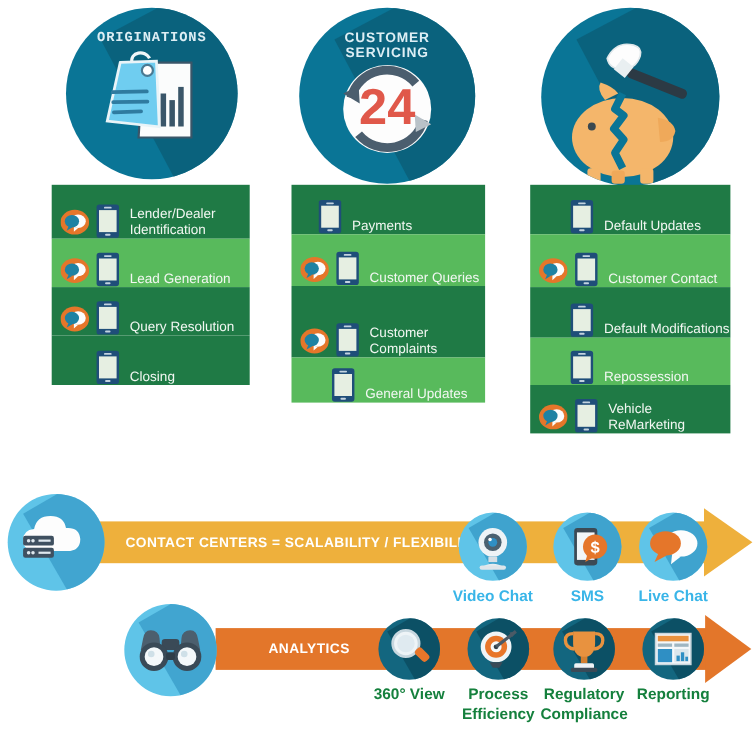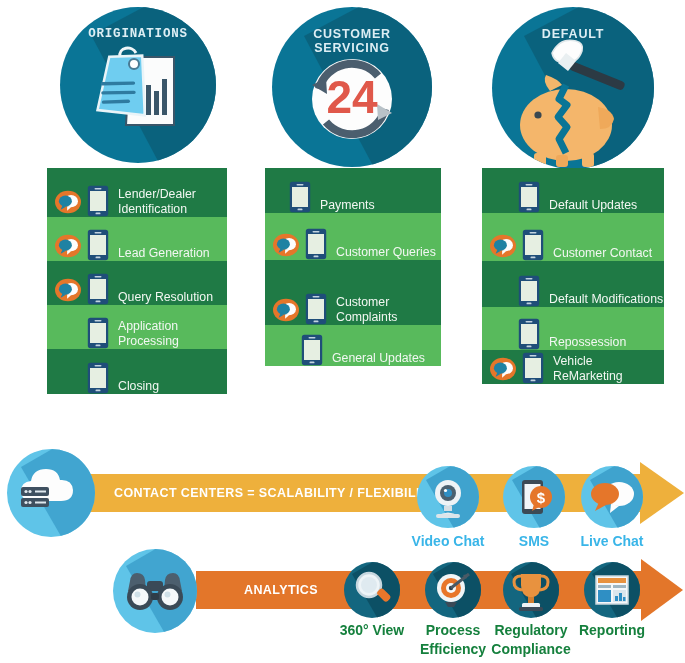--- a/index.html
+++ b/index.html
@@ -130,30 +130,20 @@
     </svg>
     <svg class="phone" viewBox="0 0 22 32">
       <rect x="0.8" y="0.8" width="20.4" height="30.4" rx="2.6" fill="#1f4e79"></rect>
       <rect x="3" y="6" width="16" height="20" fill="#e6efe2"></rect>
       <rect x="7.5" y="3" width="7" height="1.6" rx=".8" fill="#c3d3e0"></rect>
       <rect x="8.5" y="27.5" width="5" height="1.8" rx=".9" fill="#c3d3e0"></rect>
     </svg>
     <span class="lbl">Query Resolution</span>
   </div>
 
-  <div class="row light" style="height:44px">
-    <span class="ic empty"></span>
-    <svg class="phone" viewBox="0 0 22 32">
-      <rect x="0.8" y="0.8" width="20.4" height="30.4" rx="2.6" fill="#1f4e79"></rect>
-      <rect x="3" y="6" width="16" height="20" fill="#e6efe2"></rect>
-      <rect x="7.5" y="3" width="7" height="1.6" rx=".8" fill="#c3d3e0"></rect>
-      <rect x="8.5" y="27.5" width="5" height="1.8" rx=".9" fill="#c3d3e0"></rect>
-    </svg>
-    <span class="lbl">Application Processing</span>
-  </div>
 
   <div class="row dark" style="height:45px">
     <span class="ic empty"></span>
     <svg class="phone" viewBox="0 0 22 32">
       <rect x="0.8" y="0.8" width="20.4" height="30.4" rx="2.6" fill="#1f4e79"></rect>
       <rect x="3" y="6" width="16" height="20" fill="#e6efe2"></rect>
       <rect x="7.5" y="3" width="7" height="1.6" rx=".8" fill="#c3d3e0"></rect>
       <rect x="8.5" y="27.5" width="5" height="1.8" rx=".9" fill="#c3d3e0"></rect>
     </svg>
     <span class="lbl">Closing</span>
@@ -246,21 +236,20 @@
       <ellipse cx="66" cy="108" rx="46" ry="36" fill="#f4b66b"></ellipse>
       <path d="M50 74 q-8 -10 -4 -16 q12 4 16 10 Z" fill="#f4b66b"></path>
       <path d="M98 90 q14 2 16 12 q-2 10 -14 10 Z" fill="#efa95a"></path>
       <rect x="34" y="136" width="12" height="14" rx="3" fill="#f4b66b"></rect>
       <rect x="56" y="138" width="12" height="12" rx="3" fill="#efa95a"></rect>
       <rect x="82" y="136" width="12" height="14" rx="3" fill="#f4b66b"></rect>
       <circle cx="38" cy="98" r="3.6" fill="#3a4850"></circle>
       <path d="M66 68 l-7 14 l8 6 l-9 12 l9 10 l-8 12 l7 14" fill="none" stroke="#0a7596" stroke-width="7" stroke-linejoin="round"></path>
     </g>
   </svg>
-  <div class="circle-title">DEFAULT</div>
 </div>
 
 <div class="col col-3">
   <div class="col-head"></div>
 
   <div class="row dark" style="height:45px;padding-left:34px">
     <svg class="phone" viewBox="0 0 22 32">
       <rect x="0.8" y="0.8" width="20.4" height="30.4" rx="2.6" fill="#1f4e79"></rect>
       <rect x="3" y="6" width="16" height="20" fill="#e6efe2"></rect>
       <rect x="7.5" y="3" width="7" height="1.6" rx=".8" fill="#c3d3e0"></rect>
@@ -299,21 +288,21 @@
   <div class="row light" style="height:43px;padding-left:34px">
     <svg class="phone" viewBox="0 0 22 32">
       <rect x="0.8" y="0.8" width="20.4" height="30.4" rx="2.6" fill="#1f4e79"></rect>
       <rect x="3" y="6" width="16" height="20" fill="#e6efe2"></rect>
       <rect x="7.5" y="3" width="7" height="1.6" rx=".8" fill="#c3d3e0"></rect>
       <rect x="8.5" y="27.5" width="5" height="1.8" rx=".9" fill="#c3d3e0"></rect>
     </svg>
     <span class="lbl">Repossession</span>
   </div>
 
-  <div class="row dark" style="height:34px">
+  <div class="row dark" style="height:44px">
     <svg class="ic" viewBox="0 0 30 30">
       <ellipse cx="15" cy="15" rx="15" ry="13" fill="#e5762a"></ellipse>
       <ellipse cx="18.5" cy="14" rx="8" ry="7" fill="#fdfdfd"></ellipse>
       <path d="M14 20 l0 5 l4.5 -4 Z" fill="#fdfdfd"></path>
       <ellipse cx="12" cy="14" rx="7.5" ry="6.5" fill="#1f82a3"></ellipse>
       <path d="M8.5 19 l-2 5 l6 -3.6 Z" fill="#1f82a3"></path>
     </svg>
     <svg class="phone" viewBox="0 0 22 32">
       <rect x="0.8" y="0.8" width="20.4" height="30.4" rx="2.6" fill="#1f4e79"></rect>
       <rect x="3" y="6" width="16" height="20" fill="#e6efe2"></rect>

